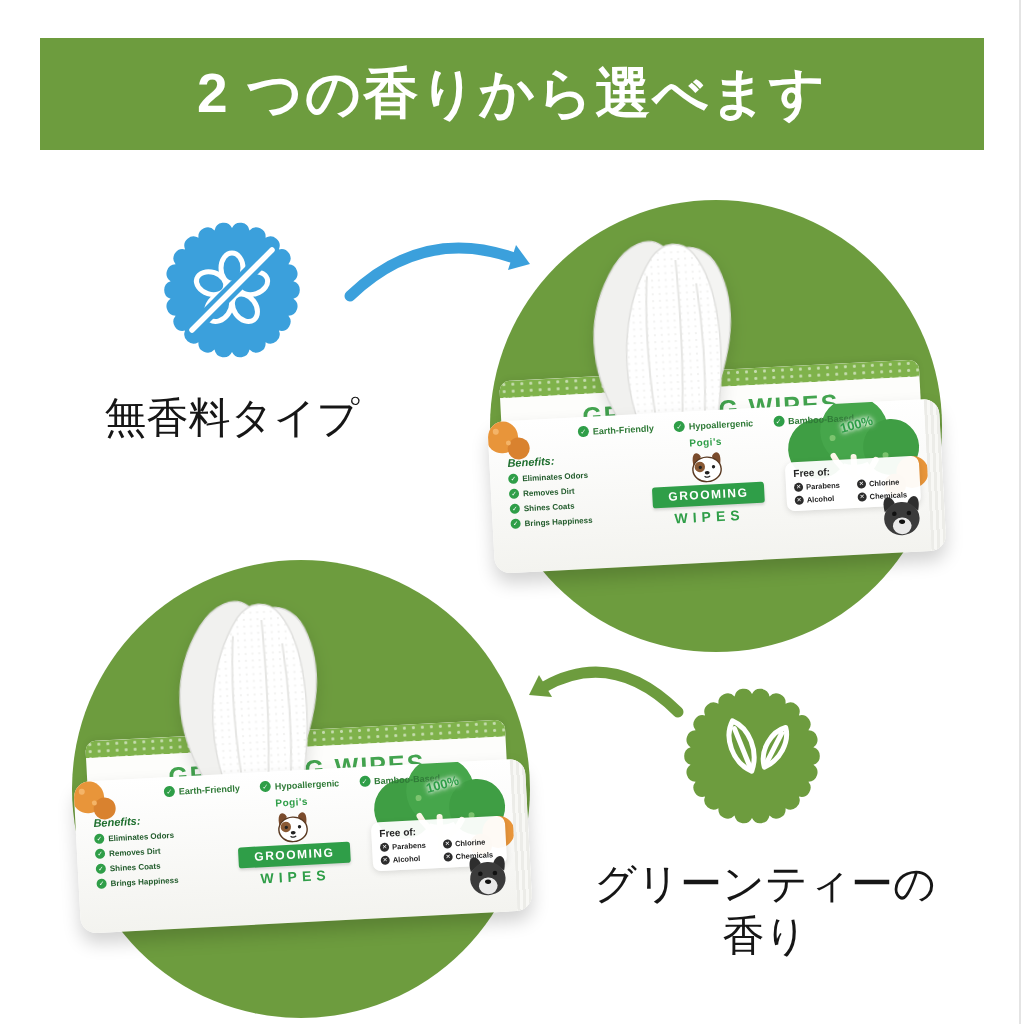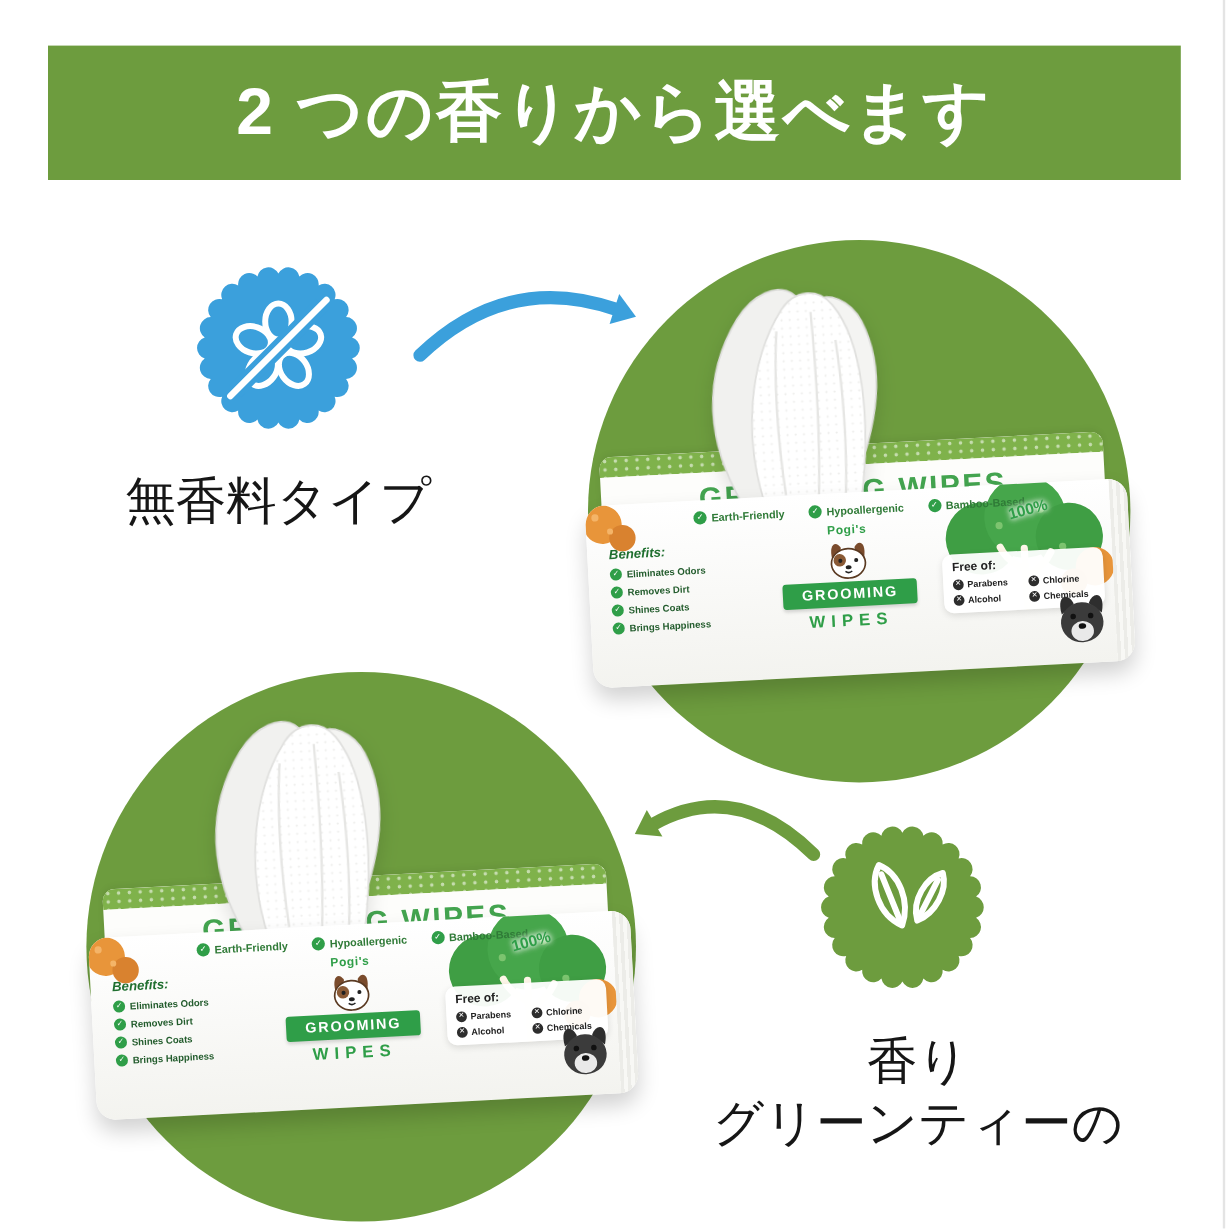--- a/index.html
+++ b/index.html
@@ -368,18 +368,18 @@
       </g>
     </g>
   </svg>
 
   <svg class="arrow-bottom" viewBox="0 0 175 100">
     <path d="M160,72 Q95,8 26,47" stroke="#6d9c3e" stroke-width="11" fill="none" stroke-linecap="round"></path>
     <polygon points="11,55 21,35 34,57" fill="#6d9c3e"></polygon>
   </svg>
 
   <div class="jp-label greentea-label">
+    <div>グリーンティーの</div>
     <div>香り</div>
-    <div>グリーンティーの</div>
   </div>
 
   <div class="edge-line"></div>
 </div>
 
 </body></html>

